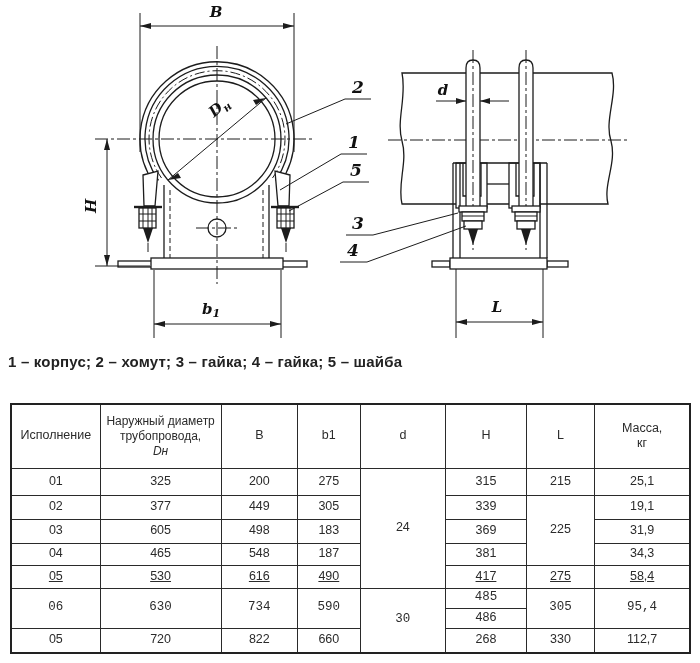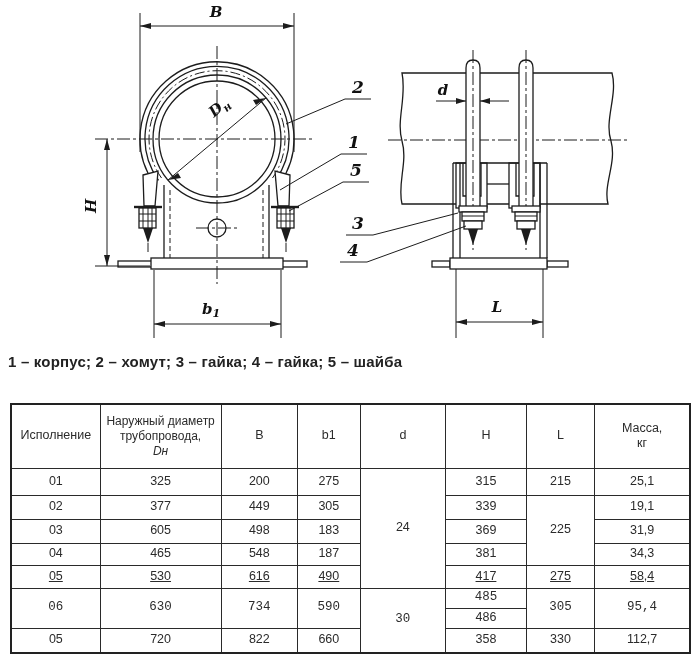--- a/index.html
+++ b/index.html
@@ -286,20 +286,20 @@
       <td rowspan="2">95,4</td>
     </tr>
     <tr style="height:20px;">
       <td>486</td>
     </tr>
     <tr style="height:25px;">
       <td>05</td>
       <td>720</td>
       <td>822</td>
       <td>660</td>
-      <td>358</td>
+      <td>268</td>
       <td>330</td>
       <td>112,7</td>
     </tr>
   </tbody>
 </table>
 
 </div>
 
 </body></html>

